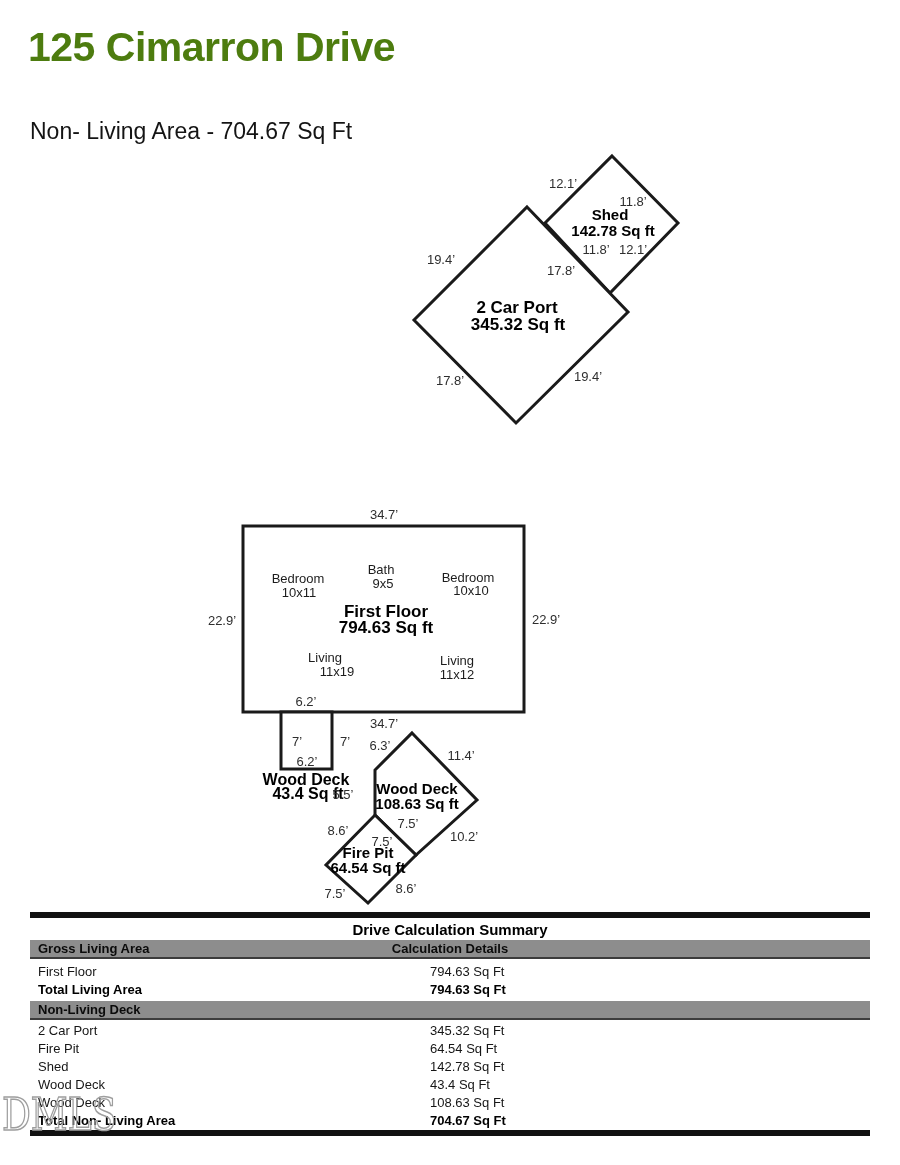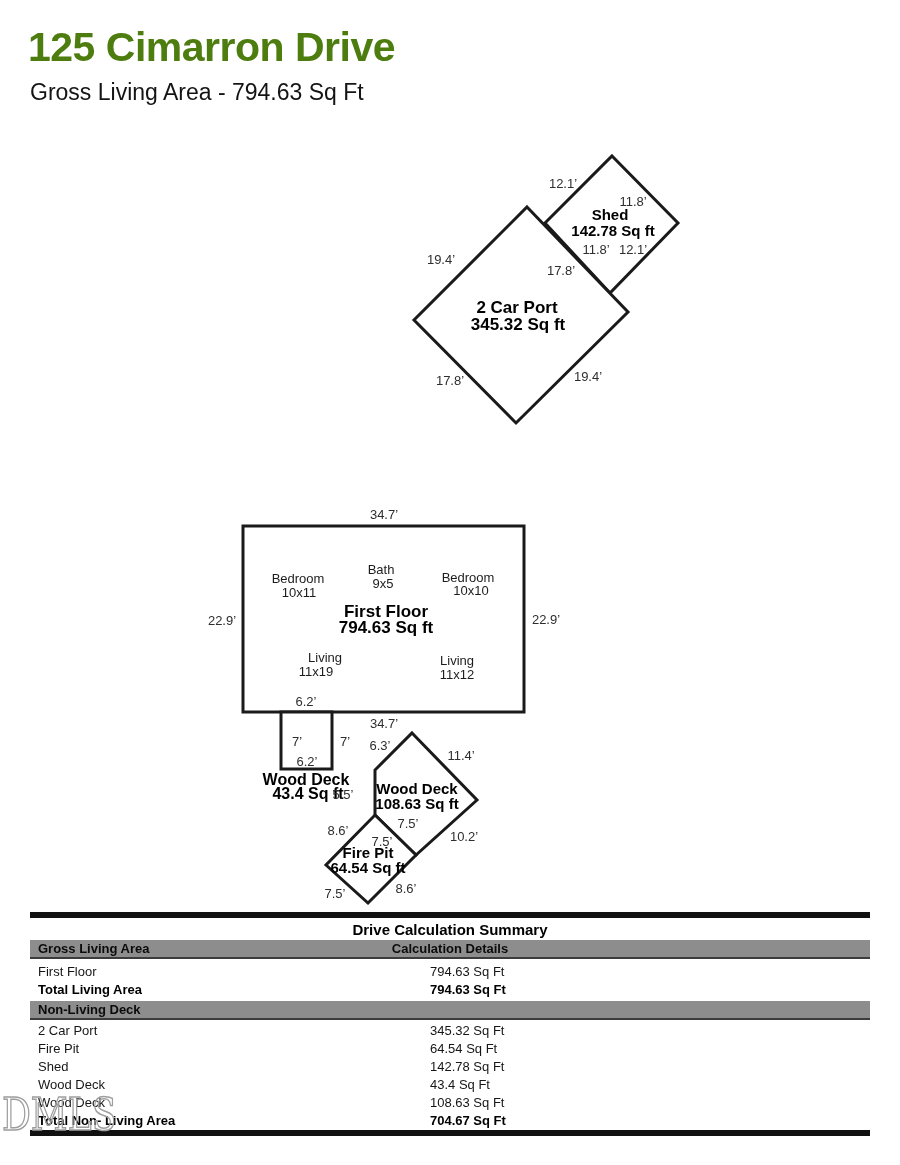--- a/index.html
+++ b/index.html
@@ -46,21 +46,21 @@
     -webkit-text-stroke:1.5px #9e9e9e;
     transform:scaleX(.8); transform-origin:0 50%;
   }
 </style>
 </head>
 <body>
 
 <div class="page">
 
   <div class="title">125 Cimarron Drive</div>
-  <div class="sub g">Gross Living Area - 794.63 Sq Ft</div>
+  <div class="sub n">Non- Living Area - 704.67 Sq Ft</div>
 
   <svg class="shapes" width="900" height="1165" viewBox="0 0 900 1165">
     <g fill="#ffffff" stroke="#1a1a1a" stroke-width="3" stroke-linejoin="miter">
       <polygon points="612,156 678,223 610,293 545,223"></polygon>
       <polygon points="527,207 628,312 516,423 414,320"></polygon>
       <rect x="243" y="526" width="281" height="186"></rect>
       <rect x="281" y="712" width="51" height="57"></rect>
       <polygon points="412,733 477,800 416,855 375,815 375,770"></polygon>
       <polygon points="375,815 416,855 368,903 326,865"></polygon>
     </g>
@@ -85,21 +85,21 @@
   <div class="lbl" style="left:546px;top:619px">22.9’</div>
   <div class="lbl room" style="left:298px;top:578px">Bedroom</div>
   <div class="lbl room" style="left:299px;top:592px">10x11</div>
   <div class="lbl room" style="left:381px;top:569px">Bath</div>
   <div class="lbl room" style="left:383px;top:583px">9x5</div>
   <div class="lbl room" style="left:468px;top:577px">Bedroom</div>
   <div class="lbl room" style="left:471px;top:590px">10x10</div>
   <div class="lbl b17" style="left:386px;top:611px">First Floor</div>
   <div class="lbl b17" style="left:386px;top:627px">794.63 Sq ft</div>
   <div class="lbl room" style="left:325px;top:657px">Living</div>
-  <div class="lbl room" style="left:316px;top:671px">11x19</div>
+  <div class="lbl room" style="left:337px;top:671px">11x19</div>
   <div class="lbl room" style="left:457px;top:660px">Living</div>
   <div class="lbl room" style="left:457px;top:674px">11x12</div>
   <div class="lbl" style="left:306px;top:701px">6.2’</div>
   <div class="lbl" style="left:384px;top:723px">34.7’</div>
 
   <div class="lbl" style="left:297px;top:741px">7’</div>
   <div class="lbl" style="left:345px;top:741px">7’</div>
   <div class="lbl" style="left:307px;top:761px">6.2’</div>
   <div class="lbl b16" style="left:306px;top:780px">Wood Deck</div>
   <div class="lbl b16" style="left:308px;top:794px">43.4 Sq ft</div>

